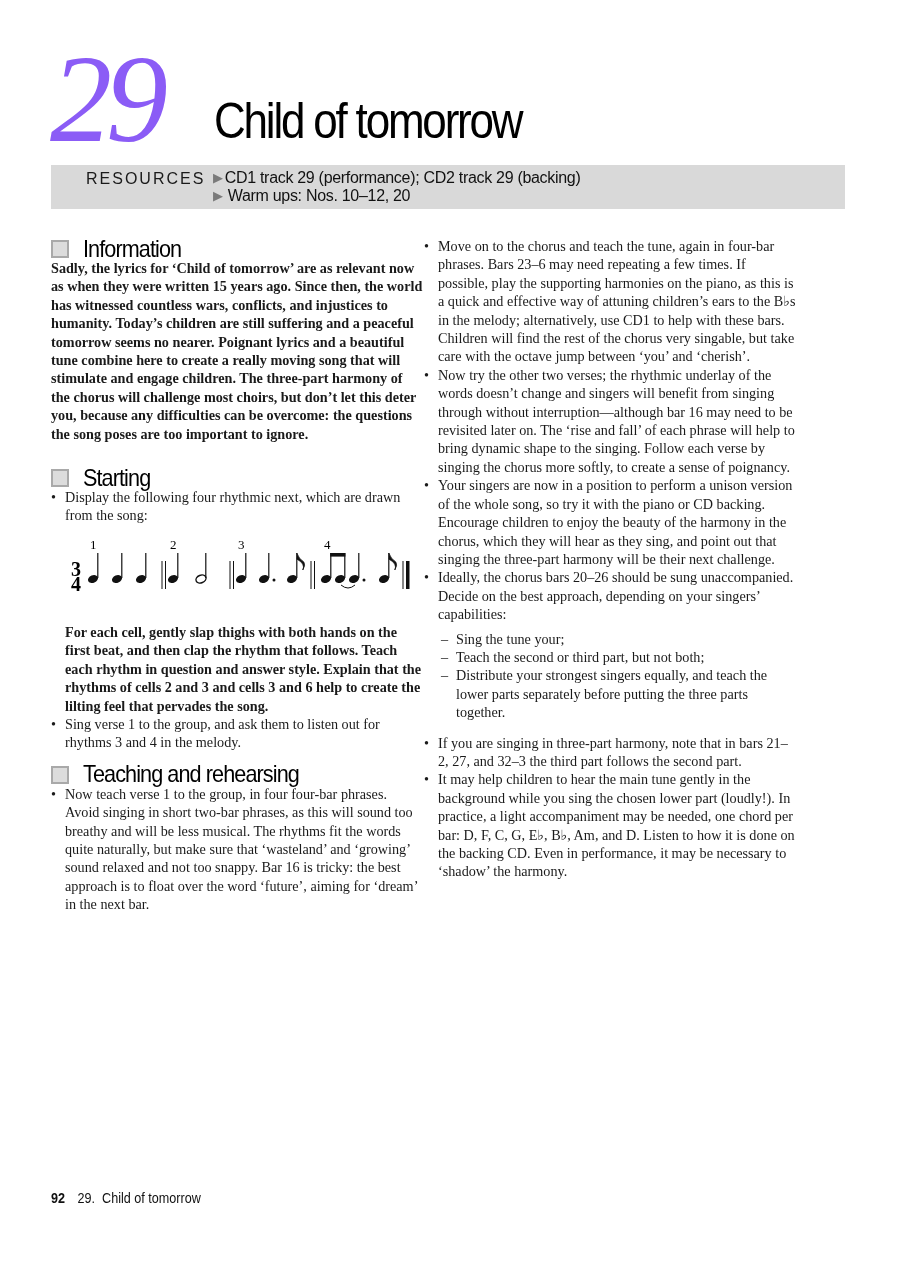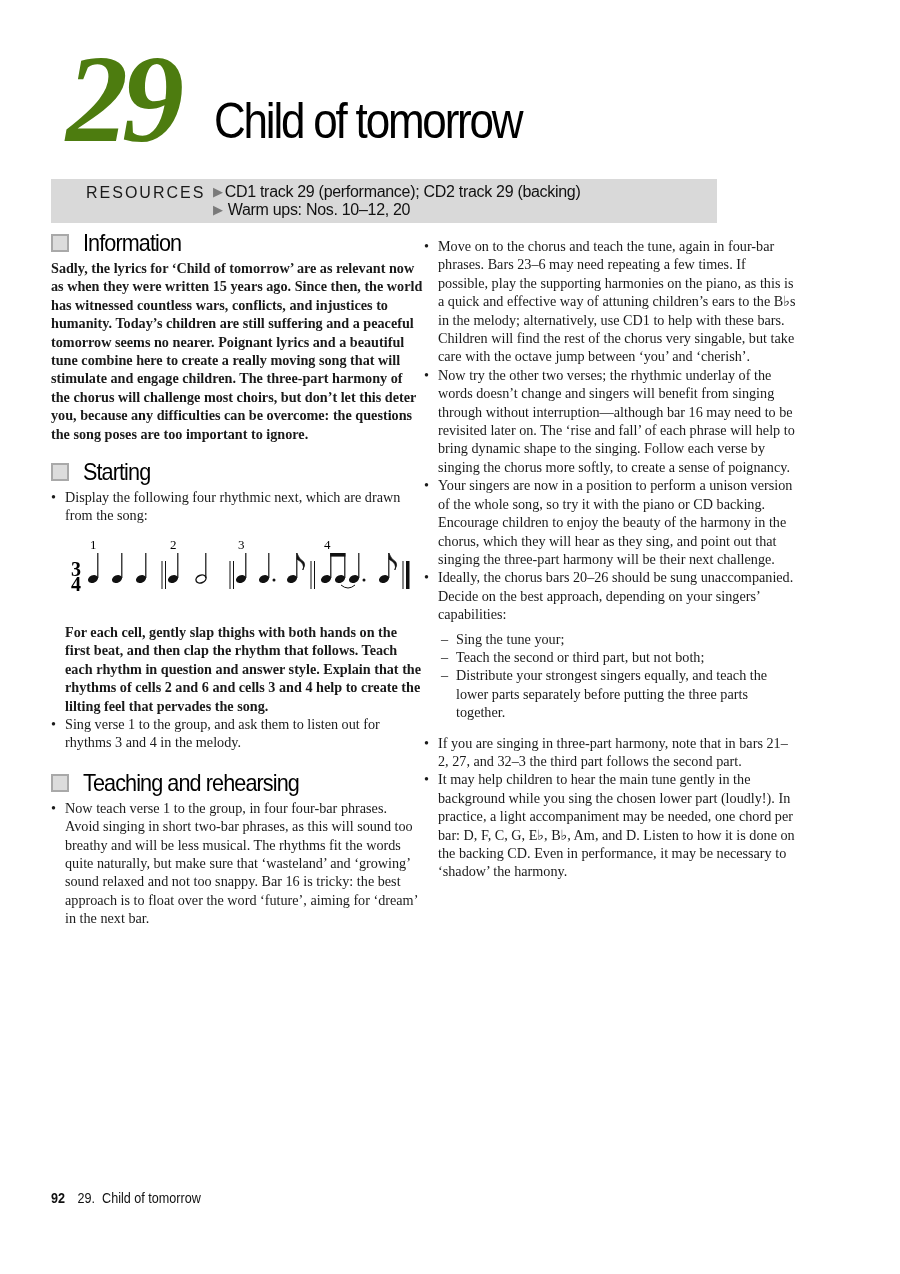--- a/index.html
+++ b/index.html
@@ -1,46 +1,47 @@
 <!DOCTYPE html>
 <html><head>
 <meta charset="utf-8">
 <style>
   html, body { margin: 0; padding: 0; background: #ffffff; }
   body { width: 900px; height: 1274px; position: relative; overflow: hidden; color: #1a1a1a; }
   .chapter-num {
-    position: absolute; left: 66px; top: 38px;
-    font-family: "Liberation Serif", serif; font-style: italic; font-weight: bold;
-    font-size: 124px; line-height: 1; letter-spacing: -6px; color: #4d7c0f;
+    position: absolute; left: 50px; top: 38px;
+    font-family: "Liberation Serif", serif; font-style: italic; font-weight: normal;
+    font-size: 124px; line-height: 1; letter-spacing: -6px; color: #8b5cf6;
   }
   .chapter-title {
     position: absolute; left: 214px; top: 96px;
     font-family: "Liberation Sans", sans-serif; font-size: 50px; line-height: 1;
     letter-spacing: -2.5px; transform: scaleX(0.88); transform-origin: left top; color: #000;
   }
   .resources {
-    position: absolute; left: 51px; top: 179px; width: 666px; height: 44px;
+    position: absolute; left: 51px; top: 165px; width: 782px; height: 44px;
     background: #d9d9d9;
+    padding-left: 12px;
   }
   .res-label {
     position: absolute; left: 35px; top: 5px;
     font-family: "Liberation Sans", sans-serif; font-size: 16px; letter-spacing: 2px; color: #1a1a1a;
   }
   .res-items { position: absolute; left: 162px; top: 4px; }
   .res-item {
     font-family: "Liberation Sans", sans-serif; font-size: 16px; line-height: 18px; color: #111;
     display: flex; align-items: center; letter-spacing: -0.3px;
   }
   .res-arrow { color: #7a7a7a; font-size: 13px; margin-right: 2px; }
 
   .col { position: absolute; top: 228px; width: 372px; font-family: "Liberation Serif", serif; font-size: 14.2px; line-height: 18.4px; color: #1a1a1a; }
   .col-left { left: 51px; }
   .col-right { left: 424px; width: 372px; top: 237px; }
 
-  .section-head { display: flex; align-items: center; height: 30px; margin-bottom: 1px; }
+  .section-head { display: flex; align-items: flex-end; height: 30px; margin-bottom: 1px; }
   .sq {
     width: 14px; height: 14px; background: #dcdcdc; border: 2px solid #a9a9a9;
     margin-right: 14px; flex: none; box-sizing: content-box;
   }
   .section-title {
     font-family: "Liberation Sans", sans-serif; font-size: 24px; letter-spacing: -1px;
     transform: scaleX(0.9); transform-origin: left center; color: #000; white-space: nowrap;
   }
   p { margin: 0; font-weight: bold; }
   .para { margin-bottom: 12px; }
@@ -143,22 +144,22 @@
           <line x1="170" y1="28" x2="170" y2="56" stroke="#111" stroke-width="1"></line>
           <line x1="173.5" y1="28" x2="173.5" y2="56" stroke="#111" stroke-width="1"></line>
           <line x1="251" y1="28" x2="251" y2="56" stroke="#111" stroke-width="1"></line>
           <line x1="254.5" y1="28" x2="254.5" y2="56" stroke="#111" stroke-width="1"></line>
           <line x1="343" y1="28" x2="343" y2="56" stroke="#111" stroke-width="1"></line>
           <rect x="346" y="28" width="3.5" height="28" fill="#111"></rect>
         </g>
     </svg>
   </div>
 
-  <p class="after-music">For each cell, gently slap thighs with both hands on the first beat, and then clap the rhythm that follows. Teach each rhythm in question and answer style. Explain that the rhythms of cells 2 and 6 and cells 3 and 4 help to create the lilting feel that pervades the song.</p>
-  <ul class="bul" style="margin-bottom:16px">
+  <p class="after-music">For each cell, gently slap thighs with both hands on the first beat, and then clap the rhythm that follows. Teach each rhythm in question and answer style. Explain that the rhythms of cells 2 and 3 and cells 3 and 6 help to create the lilting feel that pervades the song.</p>
+  <ul class="bul" style="margin-bottom:2px">
     <li>Sing verse 1 to the group, and ask them to listen out for rhythms 3 and 4 in the melody.</li>
   </ul>
 
   <div class="section-head">
     <span class="sq"></span>
     <span class="section-title">Teaching and rehearsing</span>
   </div>
   <ul class="bul">
     <li>Now teach verse 1 to the group, in four four-bar phrases. Avoid singing in short two-bar phrases, as this will sound too breathy and will be less musical. The rhythms fit the words quite naturally, but make sure that ‘wasteland’ and ‘growing’ sound relaxed and not too snappy. Bar 16 is tricky: the best approach is to float over the word ‘future’, aiming for ‘dream’ in the next bar.</li>
   </ul>

